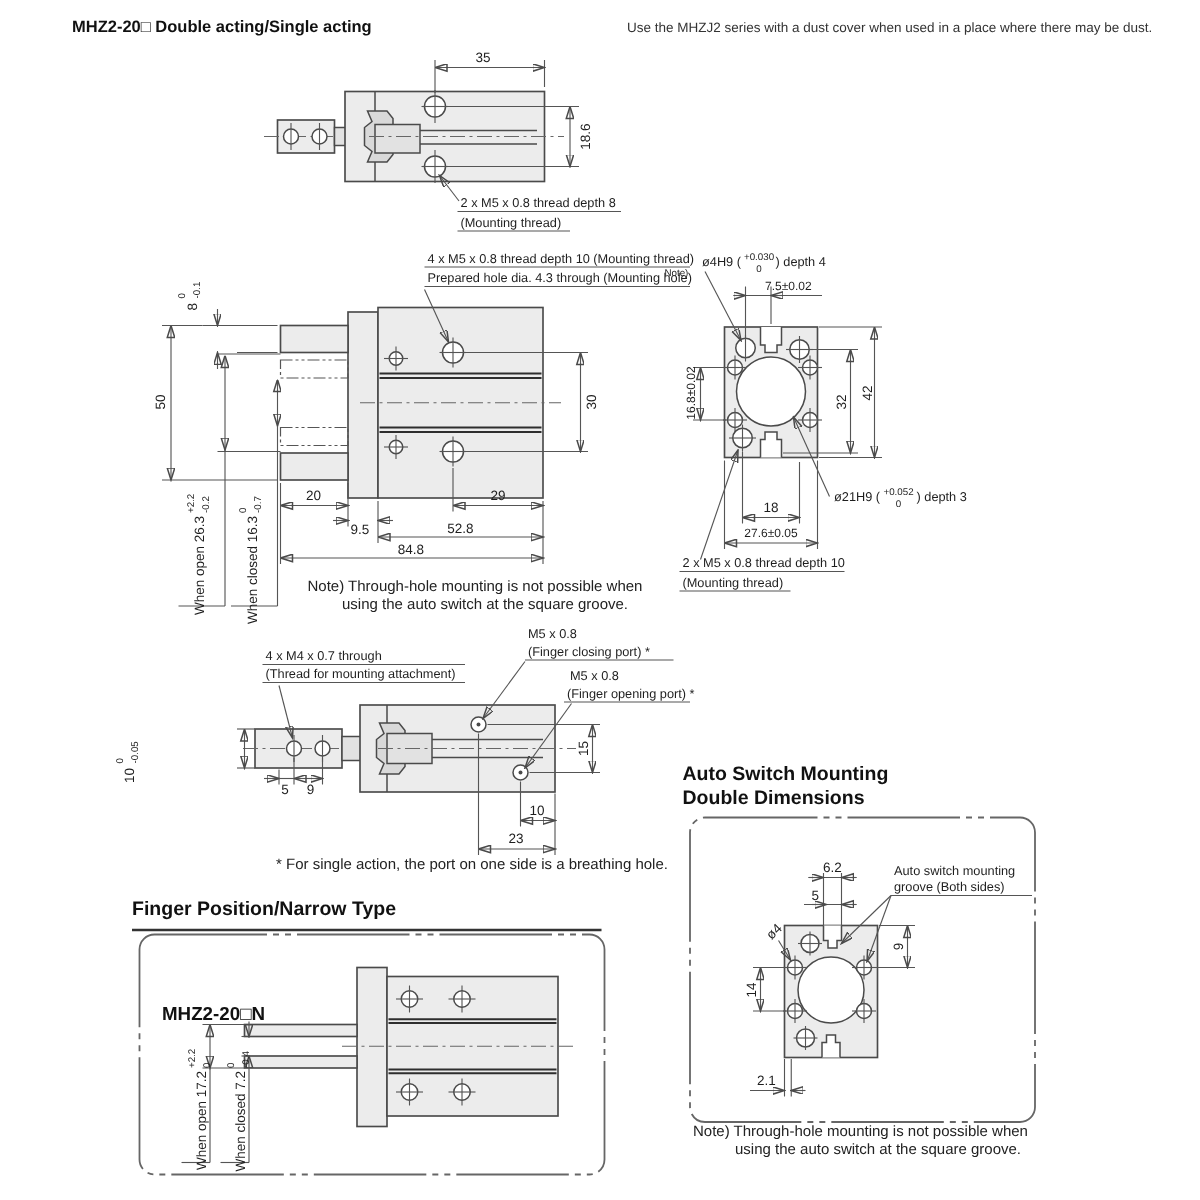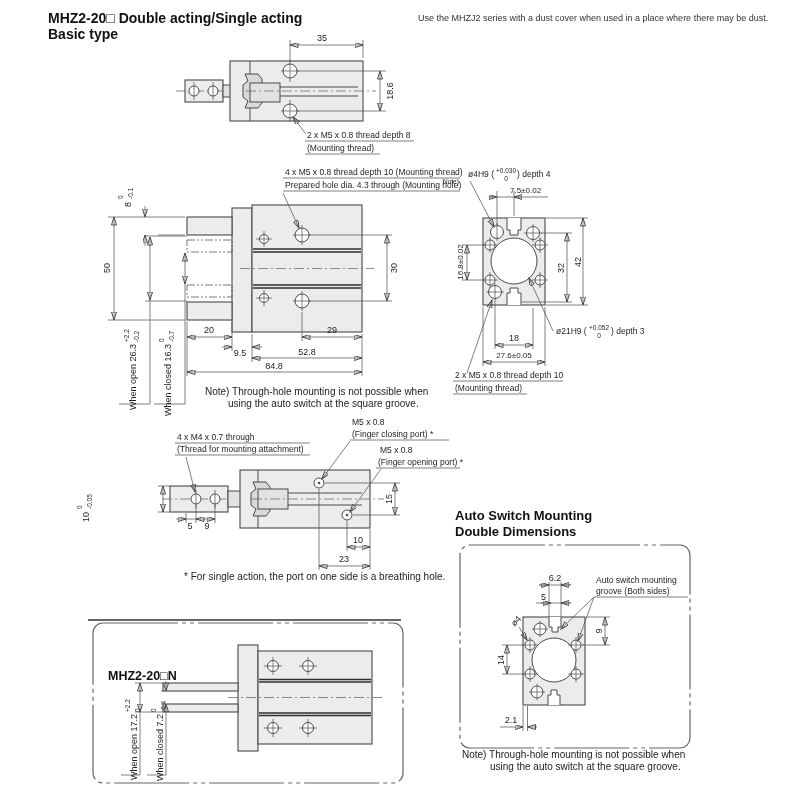--- a/index.html
+++ b/index.html
@@ -1,20 +1,20 @@
 <!DOCTYPE html>
 <html><head>
 <meta charset="utf-8">
 <style>
   html,body{margin:0;padding:0;background:#fff;}
   #page{position:relative;width:800px;height:800px;background:#fff;overflow:hidden;
         font-family:"Liberation Sans",sans-serif;color:#1e1e1e;}
   #art{position:absolute;left:0;top:0;}
   .abs{position:absolute;}
-  .h1{font-size:14px;font-weight:bold;line-height:16px;color:#111;}
+  .h1{font-size:11px;font-weight:bold;line-height:16px;color:#111;}
   .h2{font-size:13px;font-weight:bold;line-height:16px;color:#111;}
   .h3{font-size:12.5px;font-weight:bold;color:#111;}
   .note9{font-size:9px;color:#333;margin-left:40px;}
   .note10{font-size:10px;color:#222;line-height:12px;}
   
   svg line,svg path,svg rect,svg circle,svg polyline,svg polygon{stroke:#4a4a4a;fill:none;stroke-width:1;}
   .part{fill:#ececec;stroke-width:1.1;}
   .part2{fill:#e2e2e2;stroke-width:1;}
   .jaw{fill:#d9d9d9;stroke-width:1;}
   .hole{fill:#fff;}
@@ -423,21 +423,20 @@
     <g transform="rotate(-90 160 735)">
       <text class="d end" x="181" y="738">When closed 7.2</text>
       <text class="s" x="183" y="731">0</text>
       <text class="s" x="183" y="741">-0.4</text>
     </g>
   </g>
 </svg>
 
 <div class="abs h1" style="left:48px;top:10px;">
   <div>MHZ2-20□ Double acting/Single acting</div>
-  <div>Basic type</div>
 </div>
 
 <div class="abs note9" style="left:378px;top:13px;width:400px;">Use the MHZJ2 series with a dust cover when used in a place where there may be dust.</div>
 
 <div class="abs note10" style="left:205px;top:386px;">
   <div>Note) Through-hole mounting is not possible when</div>
   <div style="margin-left:23px;">using the auto switch at the square groove.</div>
 </div>
 
 <div class="abs note10" style="left:184px;top:571px;">* For single action, the port on one side is a breathing hole.</div>
@@ -445,16 +444,17 @@
 <div class="abs h2" style="left:455px;top:508px;">
   <div>Auto Switch Mounting</div>
   <div>Double Dimensions</div>
 </div>
 
 <div class="abs note10" style="left:462px;top:749px;">
   <div>Note) Through-hole mounting is not possible when</div>
   <div style="margin-left:28px;">using the auto switch at the square groove.</div>
 </div>
 
+<div class="abs h2" style="left:88px;top:598px;">Finger Position/Narrow Type</div>
 
 <div class="abs h3" style="left:108px;top:629px;margin-top:40px;">MHZ2-20□N</div>
 
 </div>
 
 </body></html>

